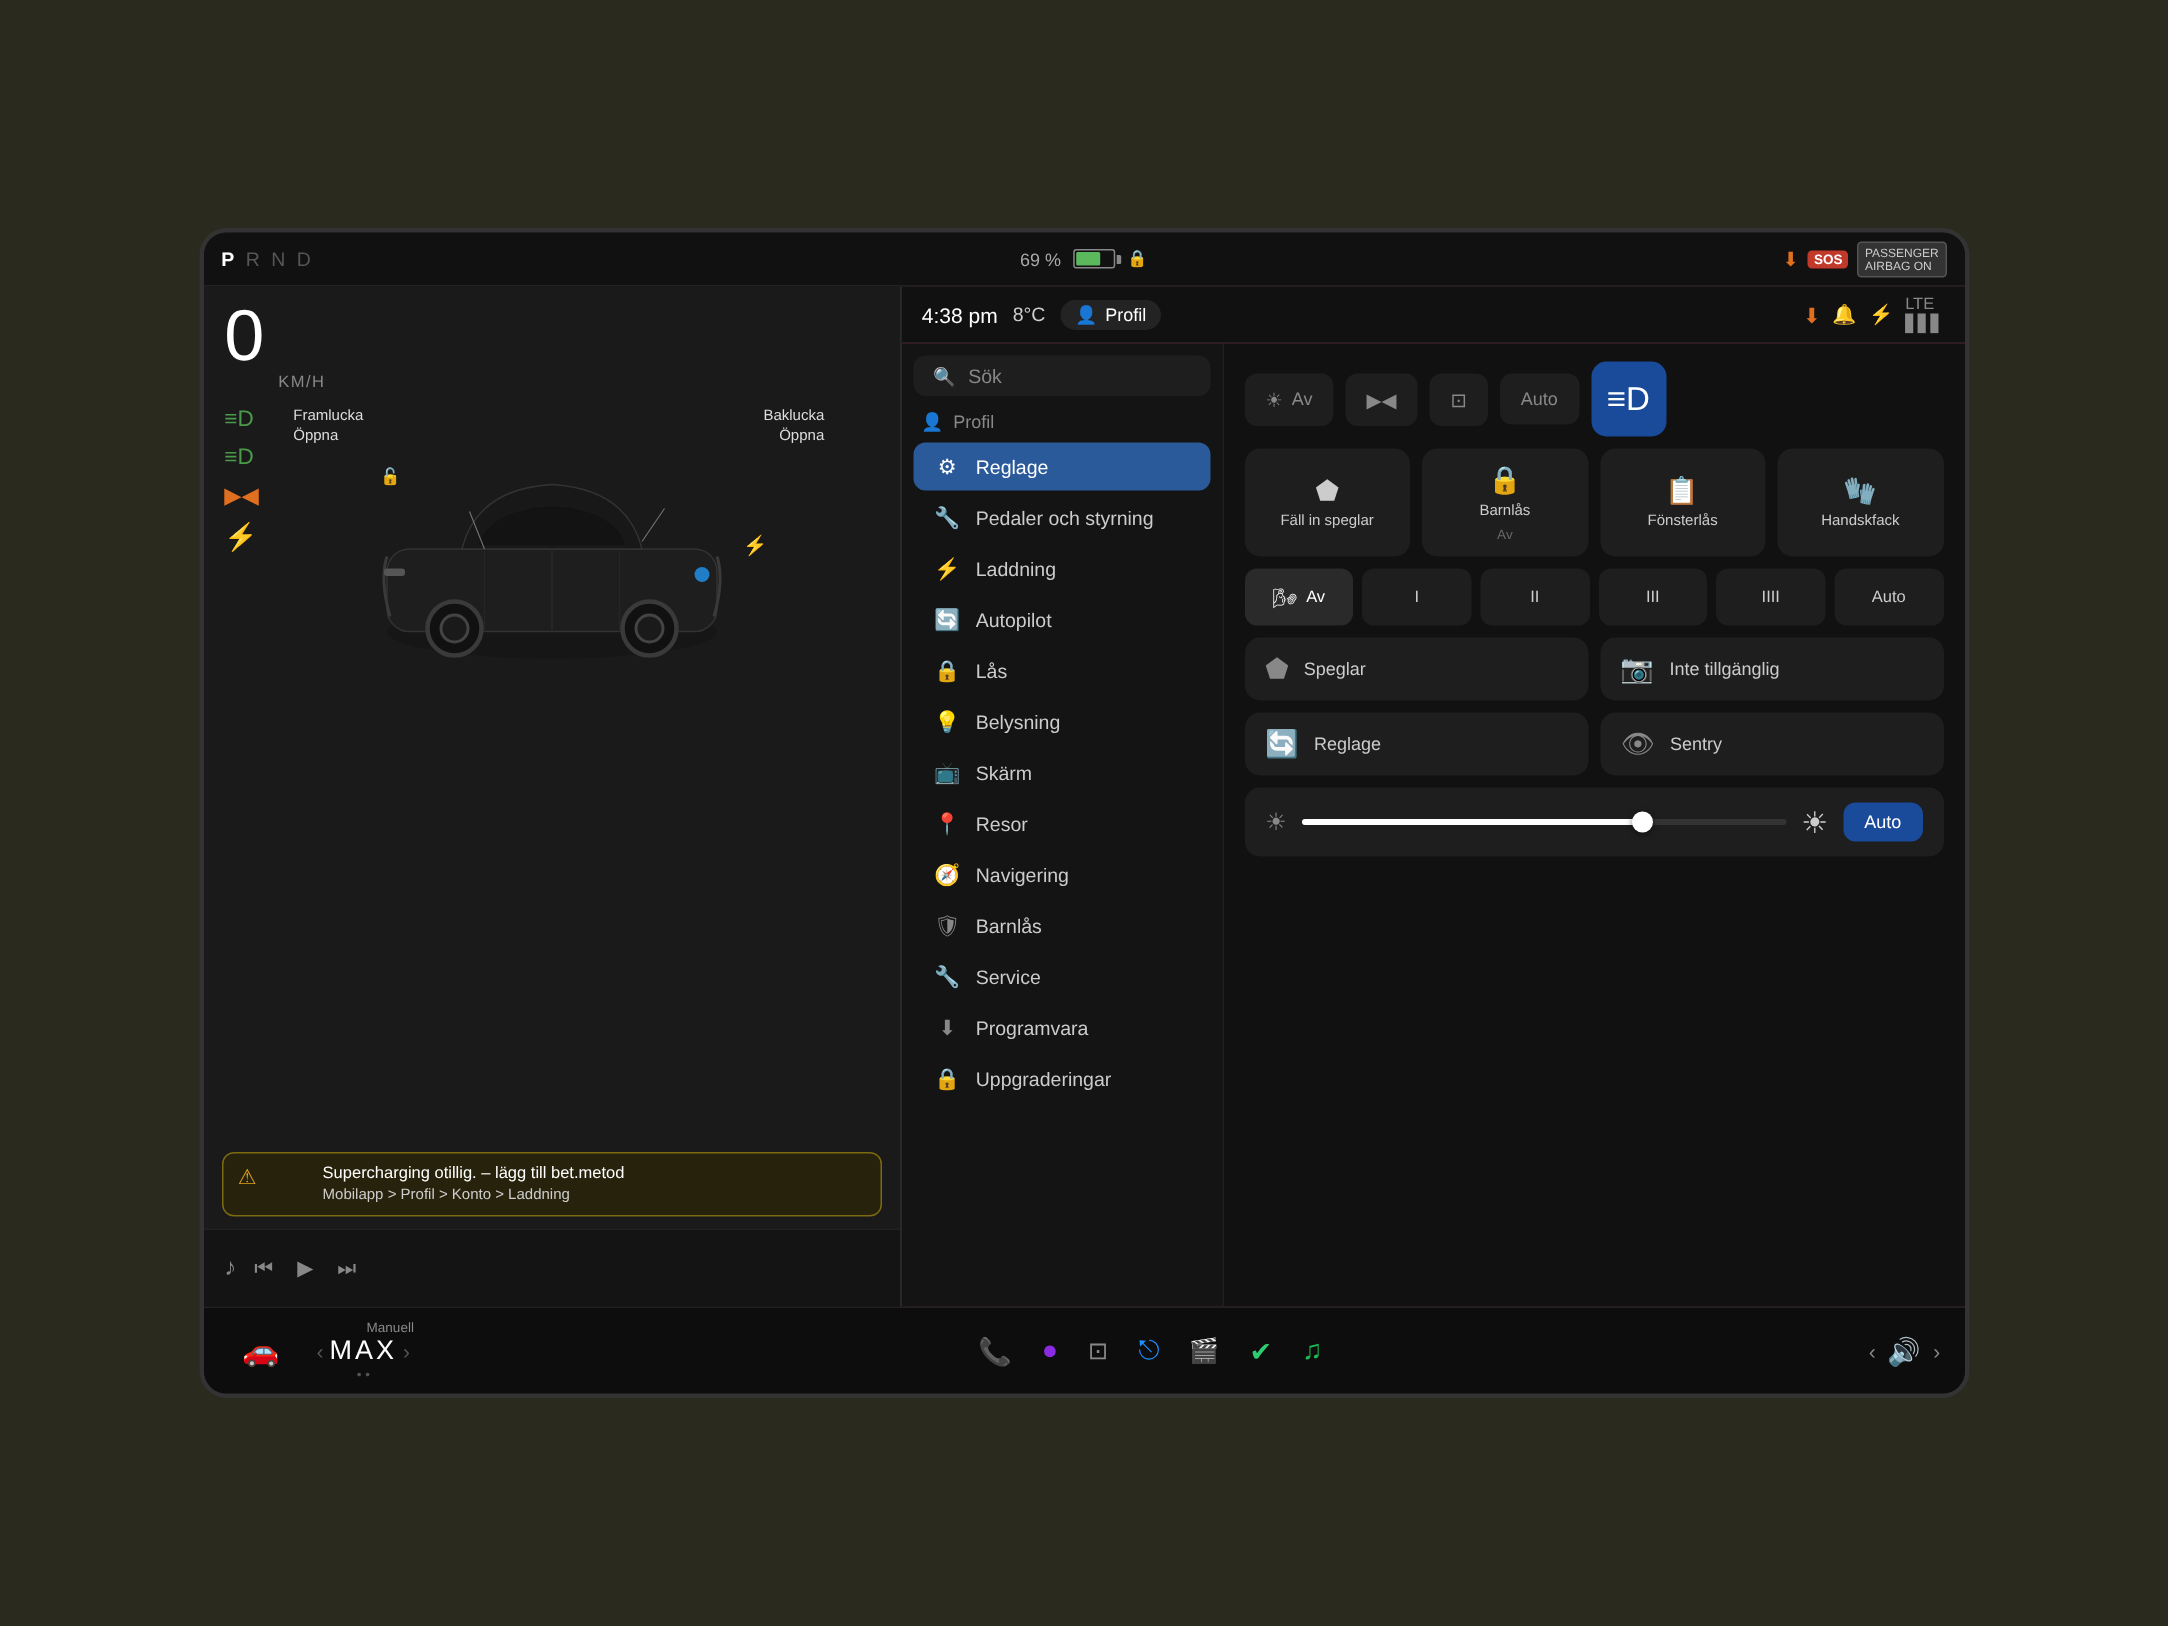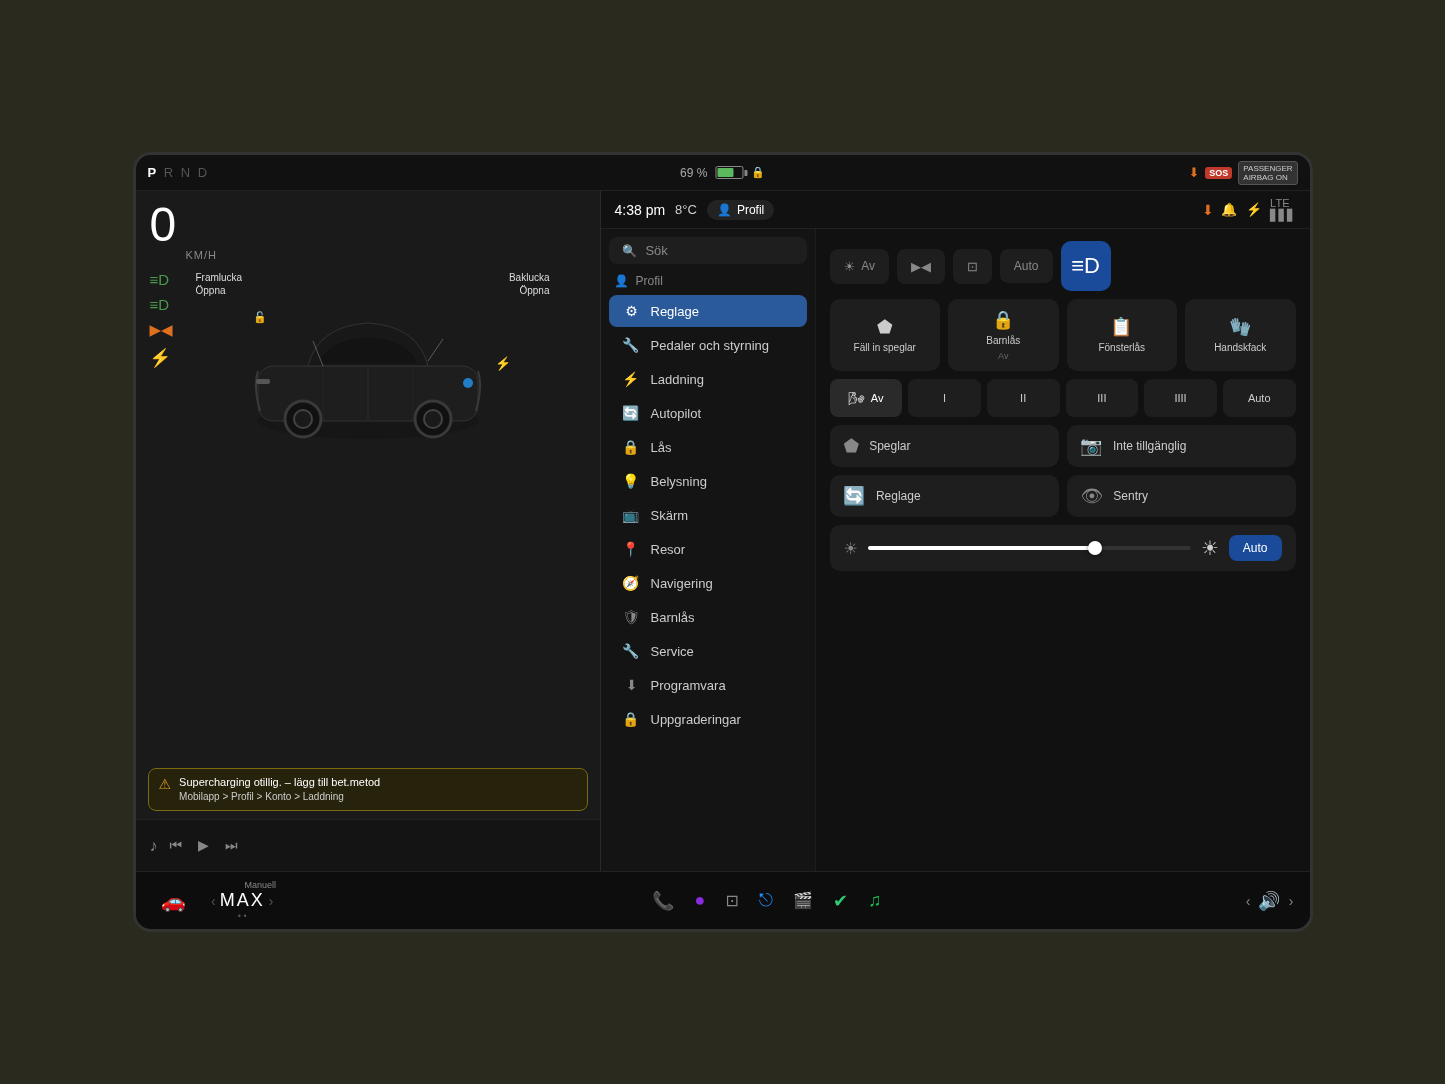--- a/index.html
+++ b/index.html
@@ -141,21 +141,21 @@
       margin: 8px 12px;
       background: rgba(40,35,10,0.9);
       border: 1px solid #7a6a10;
       border-radius: 8px;
       padding: 6px 10px;
       display: flex;
       align-items: flex-start;
       gap: 8px;
     }
     .alert-icon { color: #e0a020; font-size: 14px; margin-top: 1px; }
-    .alert-text { font-size: 10px; color: #ccc; line-height: 1.4; }
+    .alert-text { font-size: 10px; color: #ccc; line-height: 1.4; margin-left: 36px; }
     .alert-text .alert-main { font-size: 11px; color: #fff; font-weight: 500; }
 
     .media-bar {
       height: 52px;
       background: #141414;
       border-top: 1px solid #222;
       display: flex;
       align-items: center;
       padding: 0 14px;
       gap: 12px;

